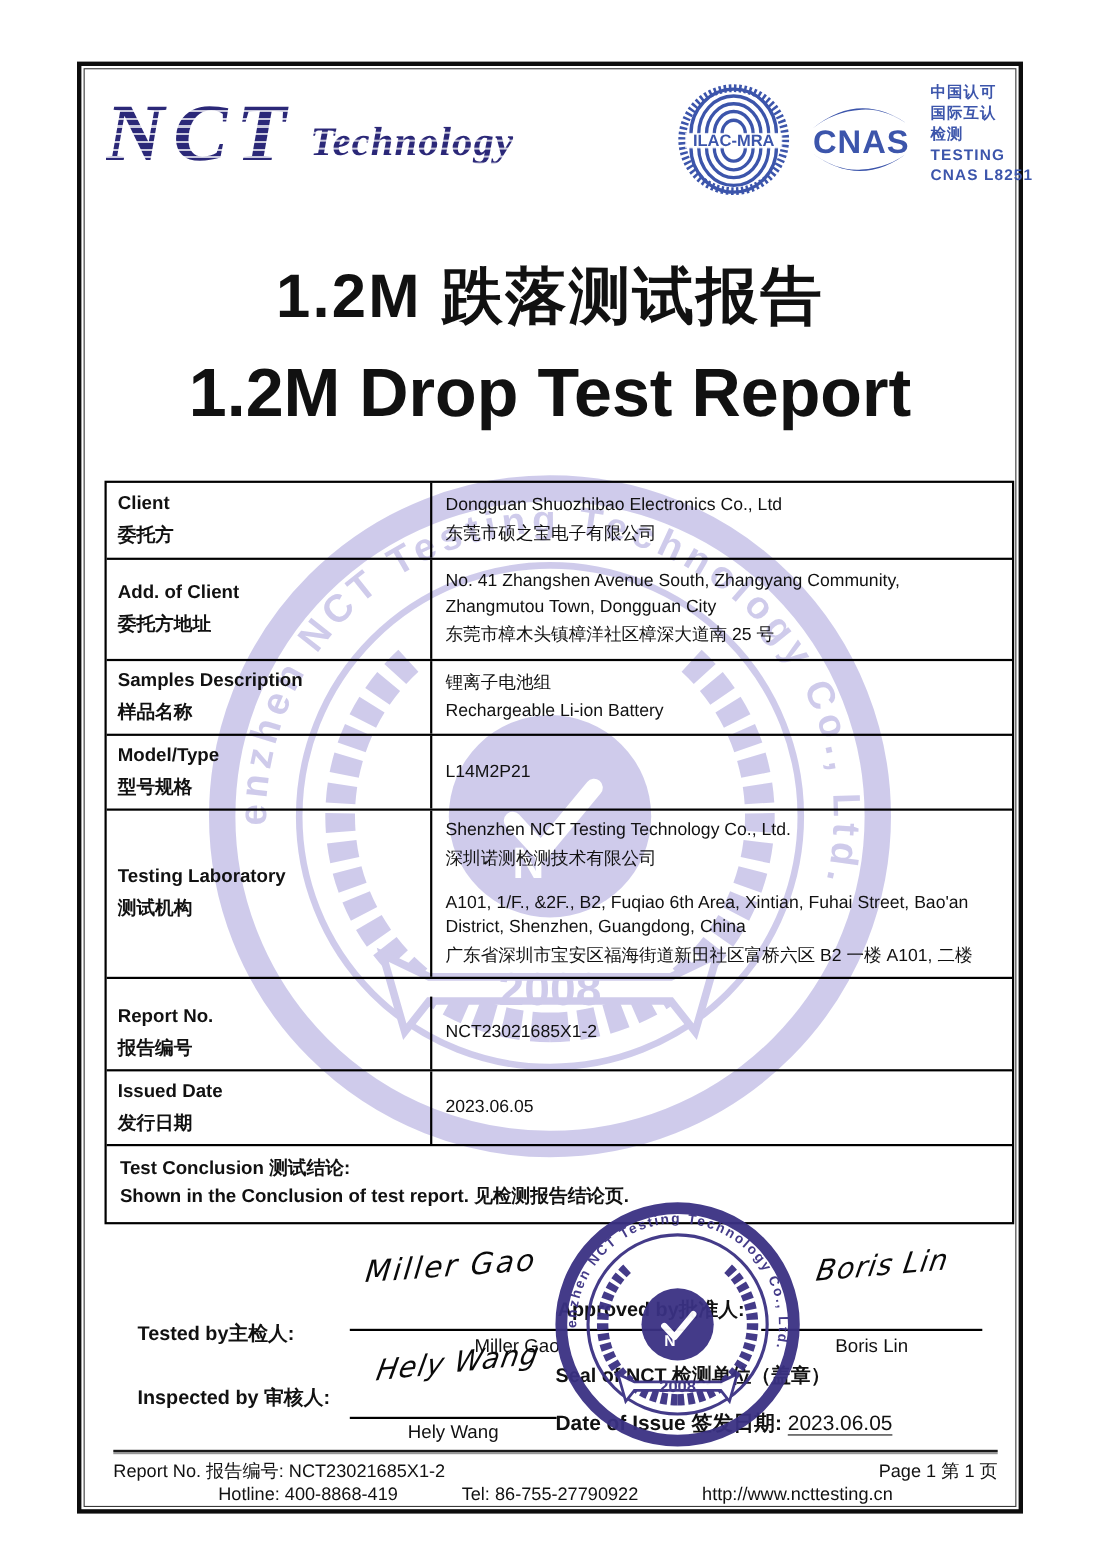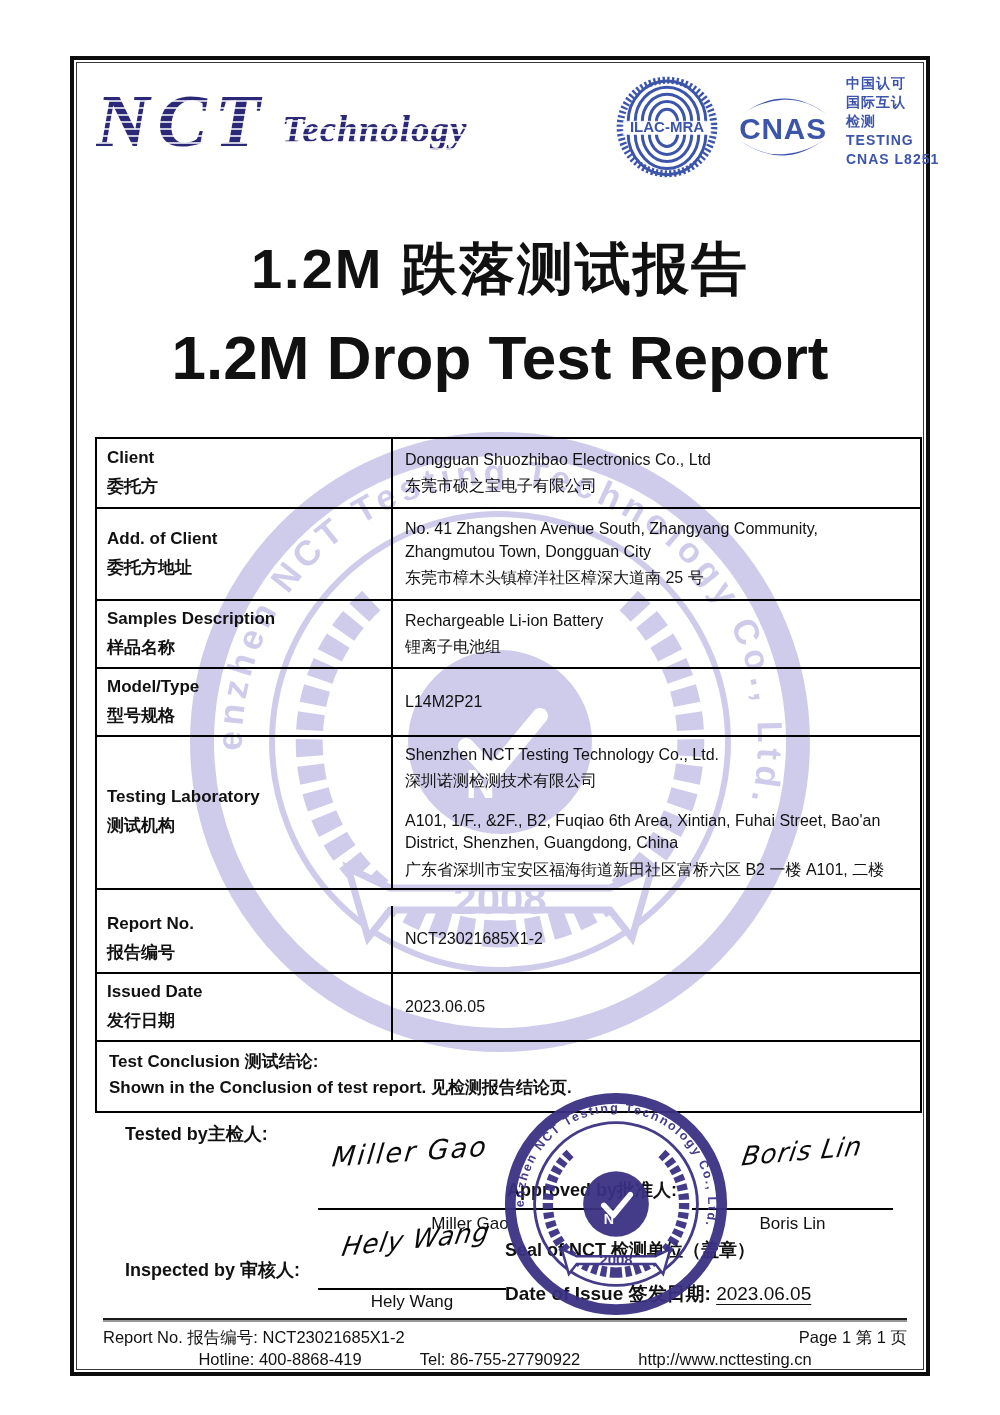--- a/index.html
+++ b/index.html
@@ -158,22 +158,22 @@
             <div class="line">No. 41 Zhangshen Avenue South, Zhangyang Community, Zhangmutou Town, Dongguan City</div>
             <div class="line">东莞市樟木头镇樟洋社区樟深大道南 25 号</div>
           </div>
         </div>
         <div class="t-row" style="min-height: 62px;">
           <div class="t-label">
             <div class="en">Samples Description</div>
             <div class="zh">样品名称</div>
           </div>
           <div class="t-value">
+            <div class="line">锂离子电池组</div>
             <div class="line">Rechargeable Li-ion Battery</div>
-            <div class="line">锂离子电池组</div>
           </div>
         </div>
         <div class="t-row" style="min-height: 62px;">
           <div class="t-label">
             <div class="en">Model/Type</div>
             <div class="zh">型号规格</div>
           </div>
           <div class="t-value">
             <div class="line">L14M2P21</div>
           </div>
@@ -209,21 +209,21 @@
             <div class="line">2023.06.05</div>
           </div>
         </div>
       </div>
     <div class="t-conclusion">
       <div class="c1">Test Conclusion  测试结论:</div>
       <div class="c2">Shown in the Conclusion of test report.  见检测报告结论页.</div>
     </div>
   </div>
 
-  <div class="sig-label" style="left:125px;top:1122px;">Tested by主检人:</div>
+  <div class="sig-label" style="left:125px;top:1200px;">Tested by主检人:</div>
   <div class="handwriting hw-1">Miller Gao</div>
   <div class="sig-line" style="left:318px;top:1168px;width:304px;height:42px;"></div>
   <div class="sig-typed" style="left:318px;top:1214px;width:304px;">Miller Gao</div>
 
   <div class="sig-label" style="left:507px;top:1178px;z-index:5;">Approved by批准人:</div>
   <div class="handwriting hw-2">Boris Lin</div>
   <div class="sig-line" style="left:692px;top:1168px;width:201px;height:42px;"></div>
   <div class="sig-typed" style="left:692px;top:1214px;width:201px;">Boris Lin</div>
 
   <div class="sig-label" style="left:125px;top:1258px;">Inspected by  审核人:</div>

